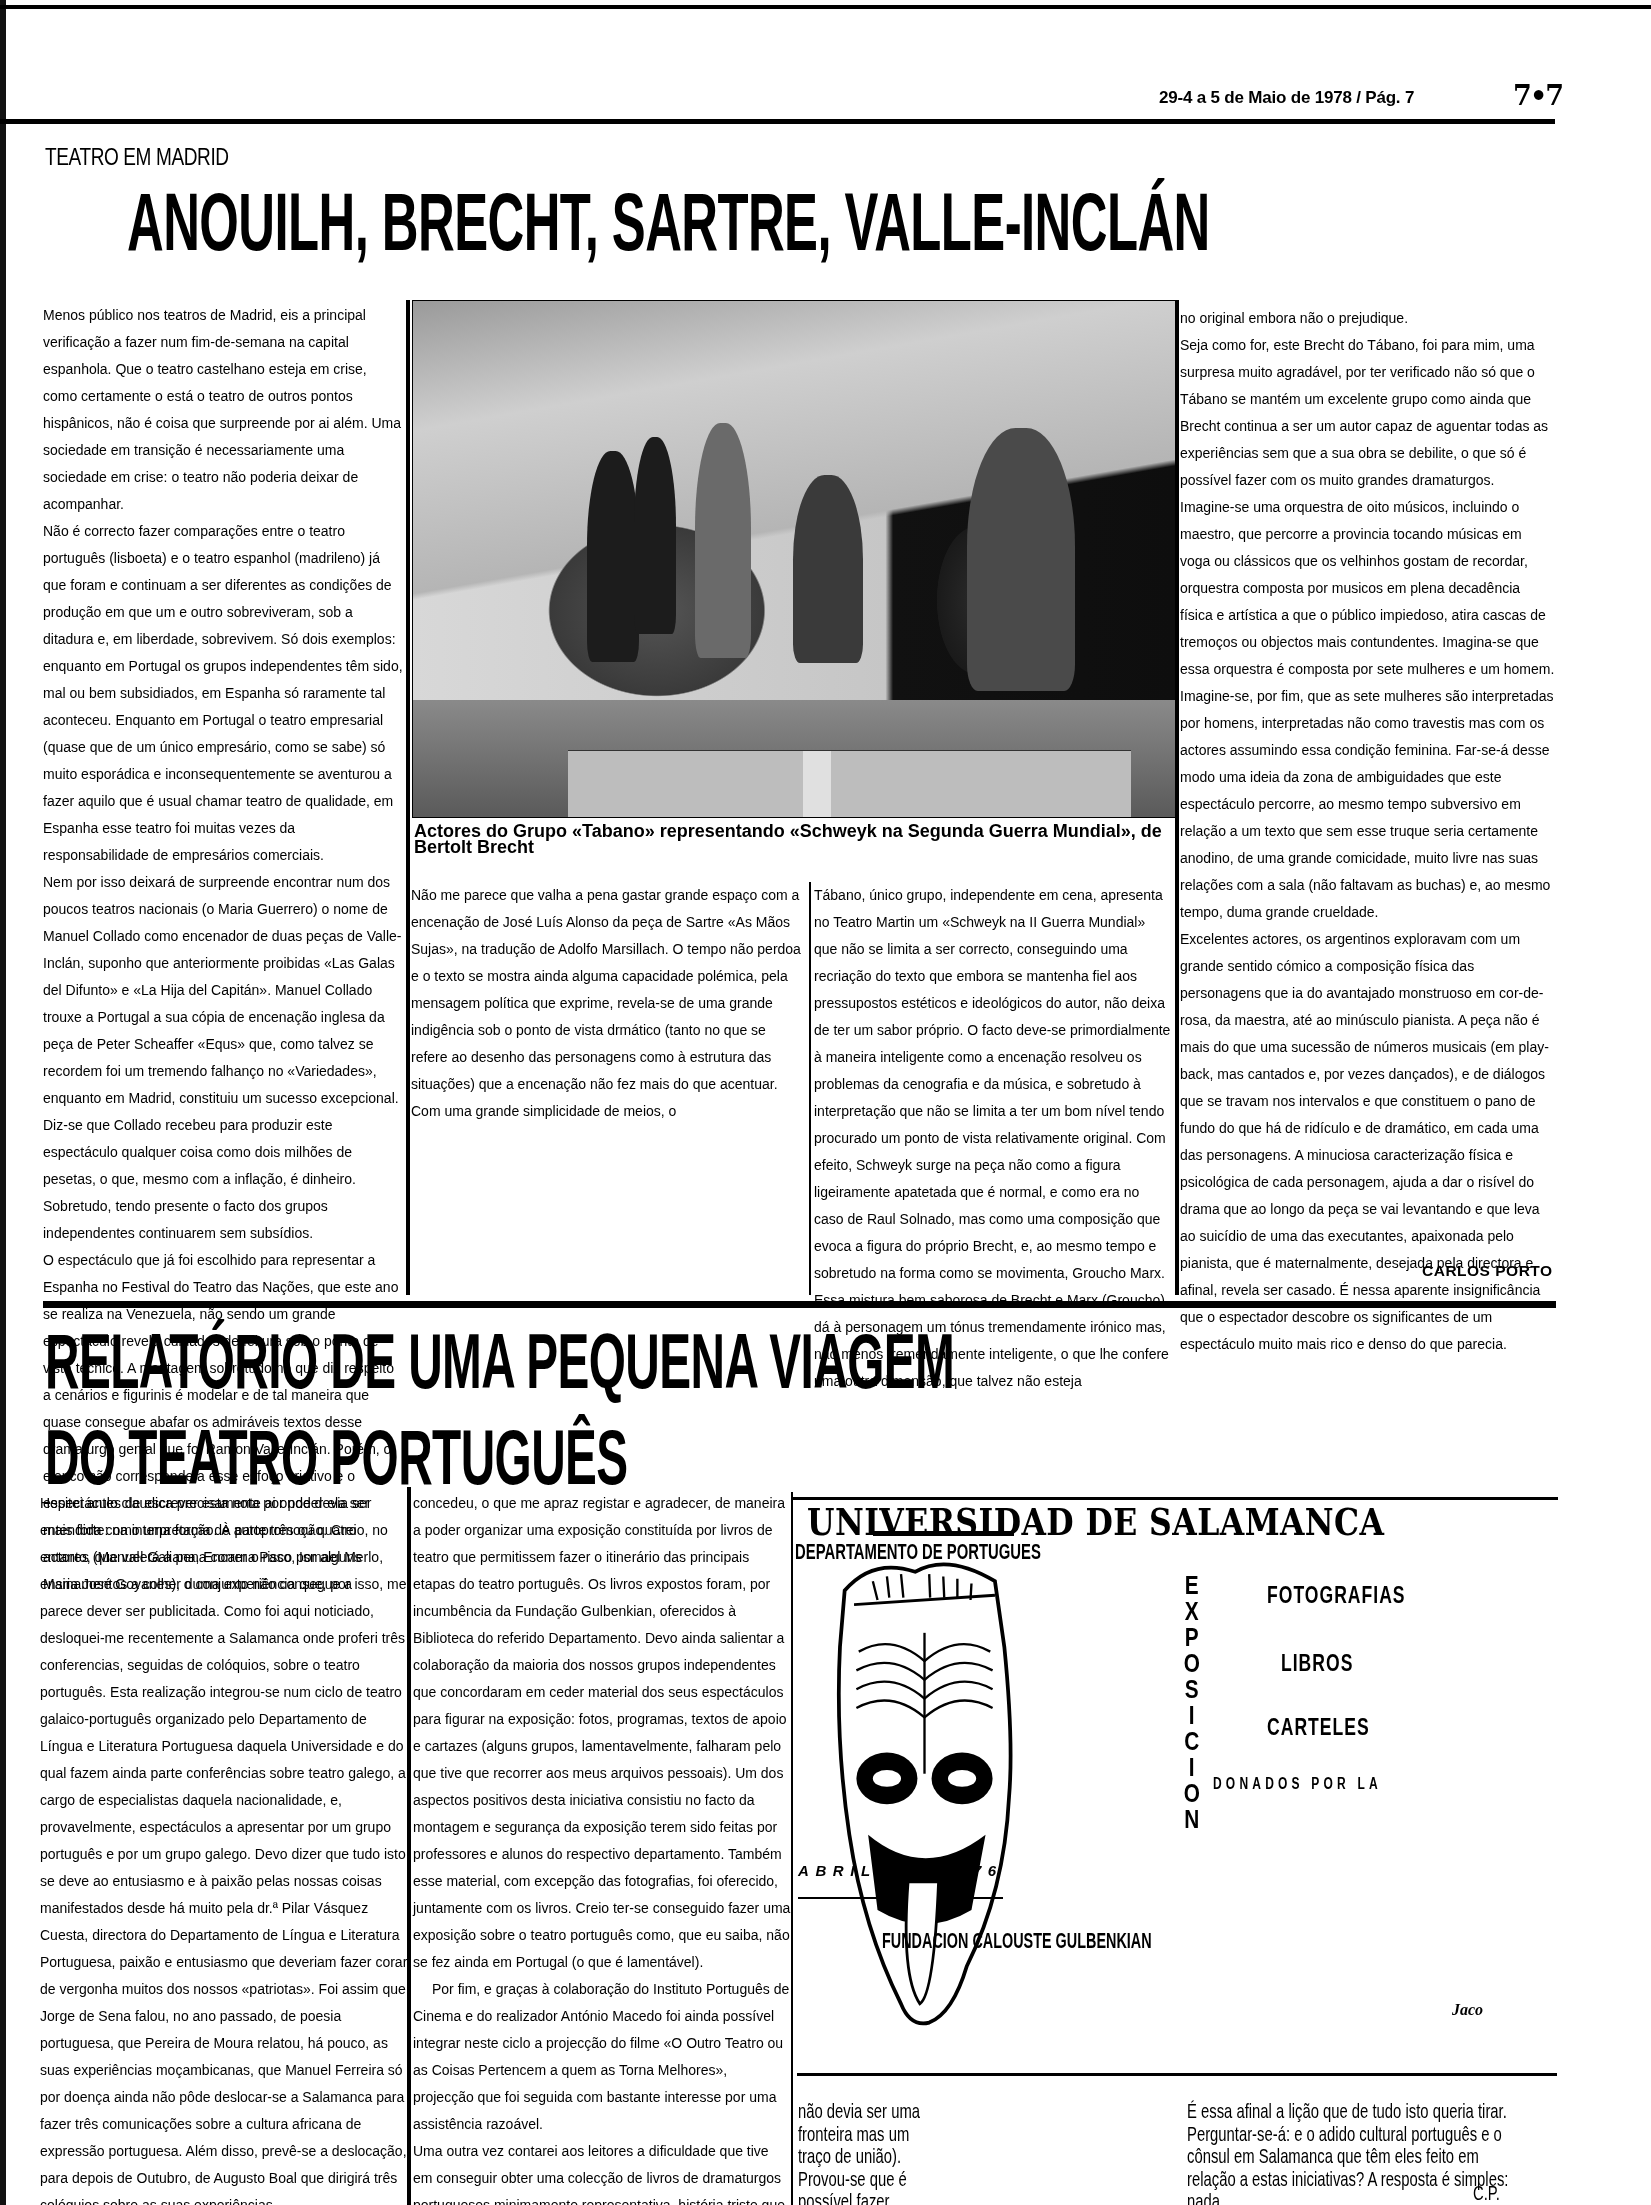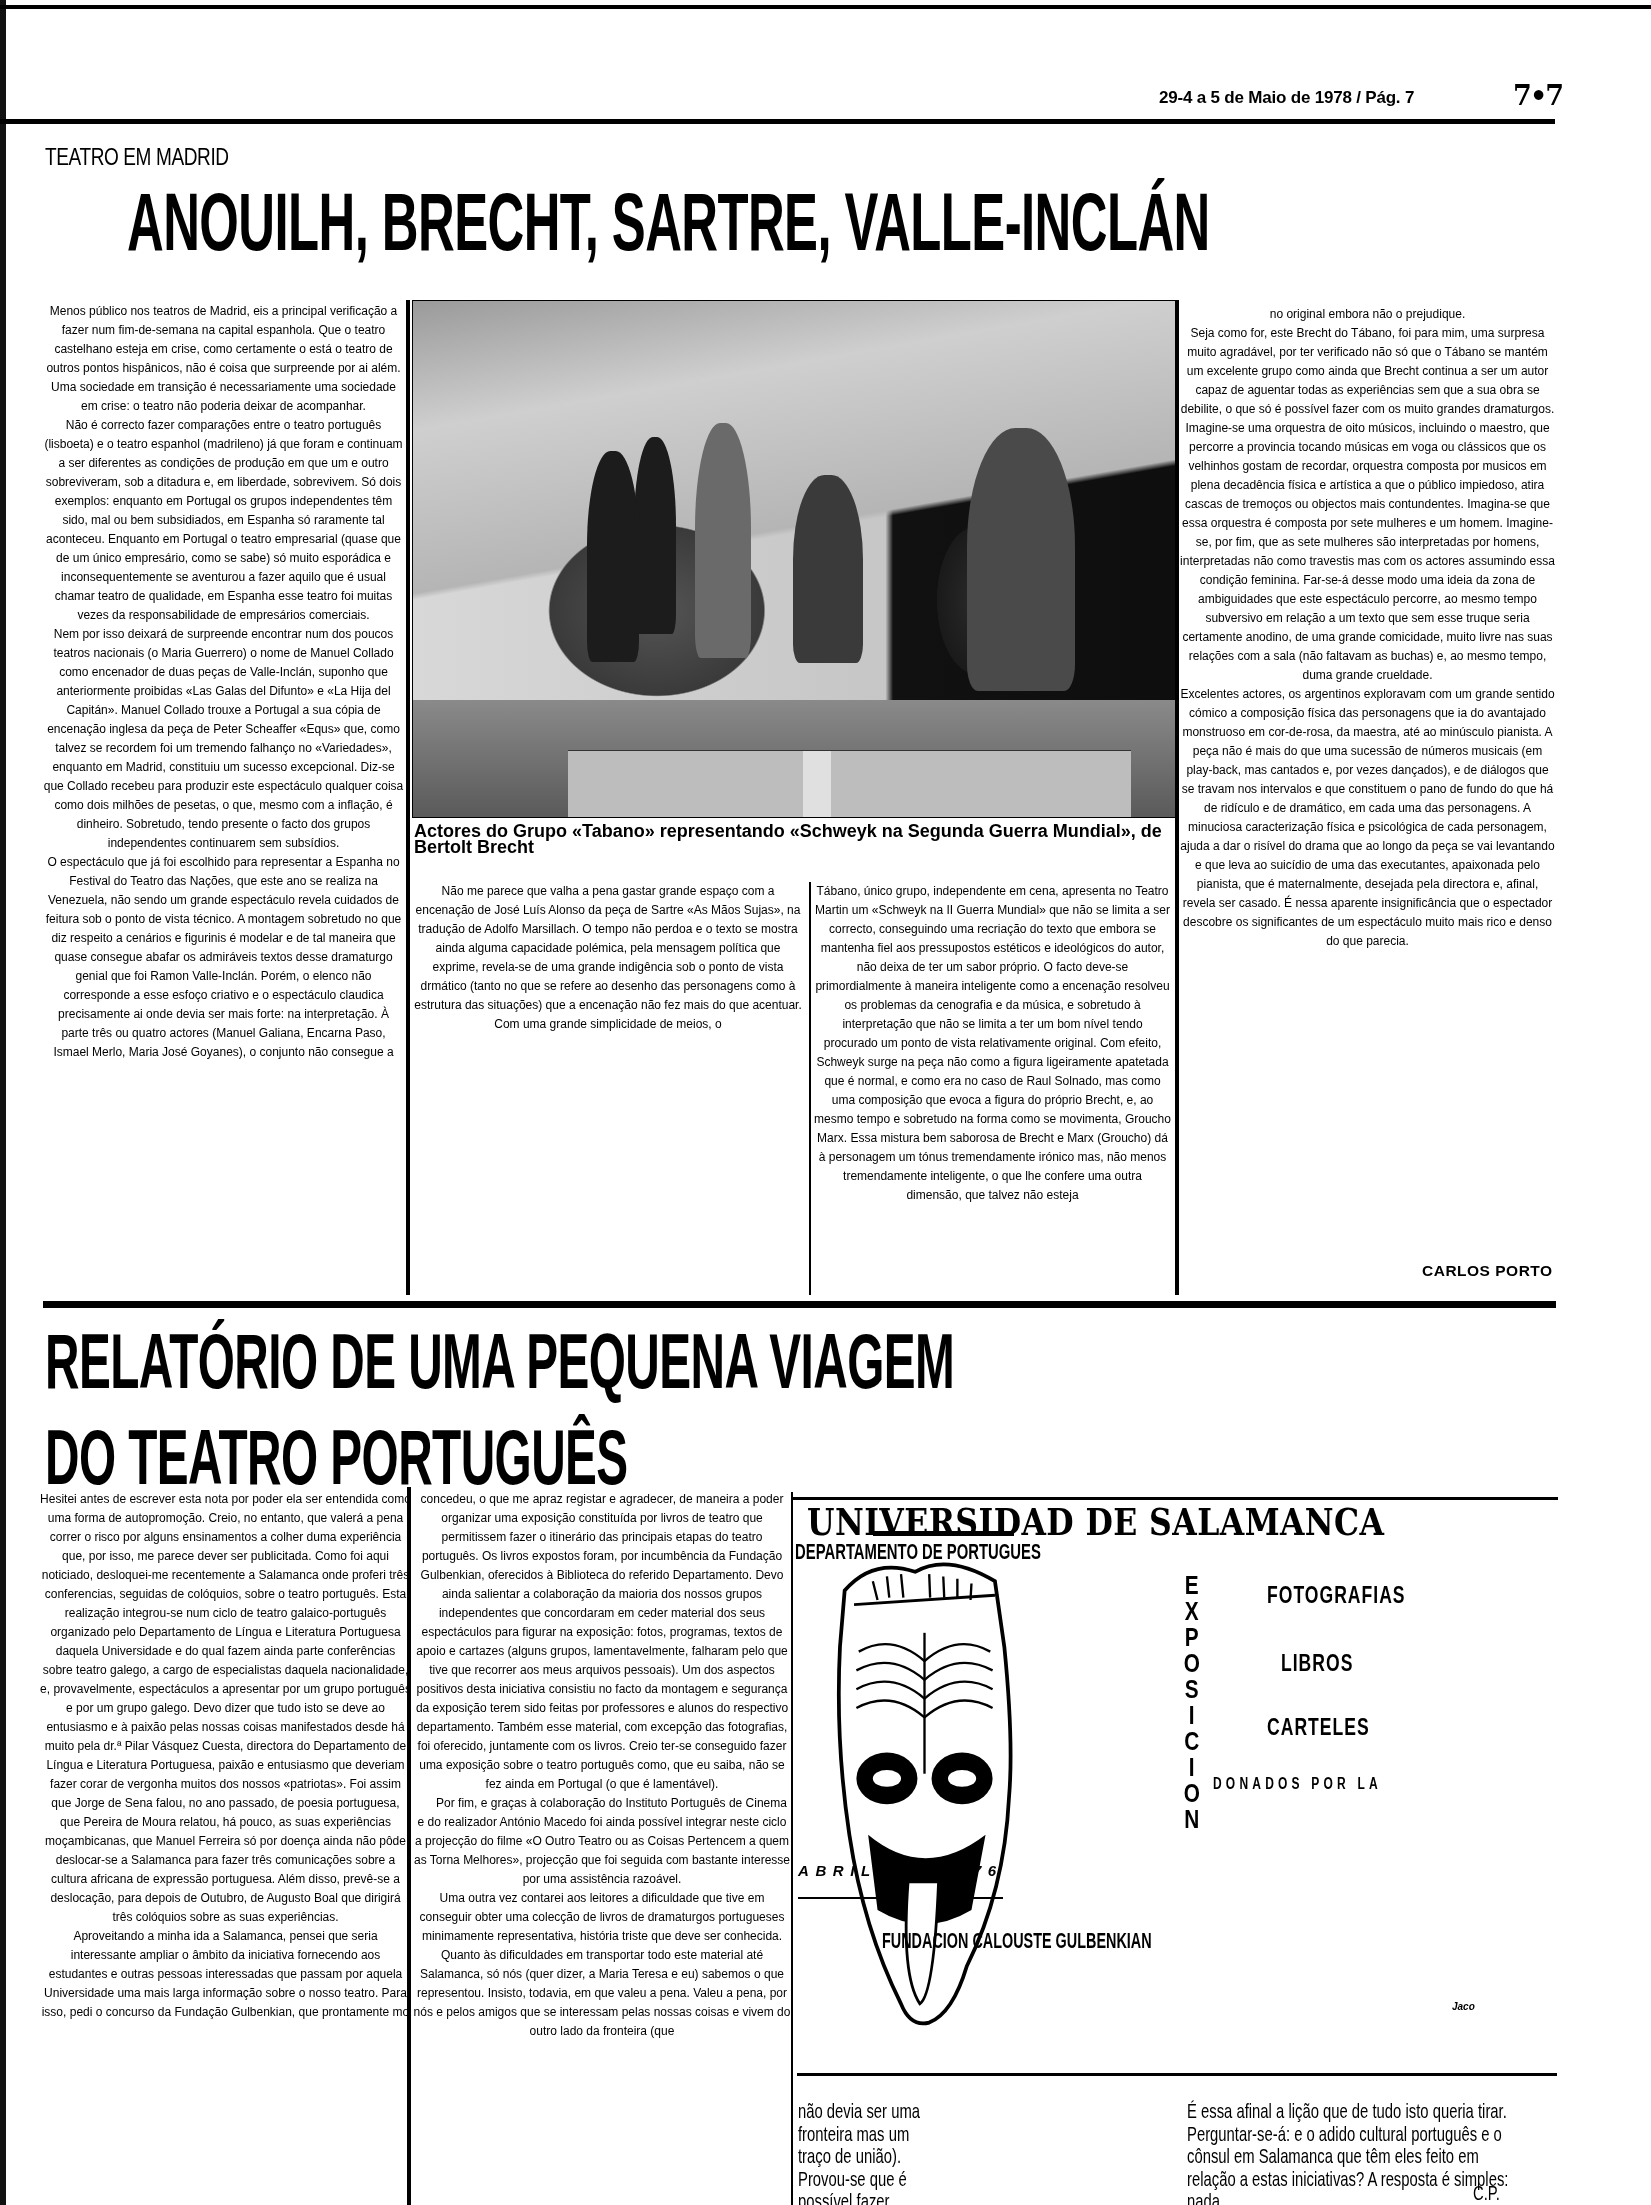--- a/index.html
+++ b/index.html
@@ -8,21 +8,21 @@
     font-family: "Liberation Sans", "DejaVu Sans", sans-serif; color: #000;
   }
   .abs { position: absolute; }
   .left-edge { left: 0; top: 0; width: 5.6px; height: 2205px; background: #111; }
   .top-rule { left: 0; top: 4.7px; width: 1652px; height: 4.7px; background: #000; }
   .header-date { left: 1159px; top: 88px; font-size: 17px; font-weight: bold; letter-spacing: -0.2px; }
   .header-logo { left: 1513px; top: 80px; font-size: 27px; font-weight: bold; font-family: "DejaVu Serif", serif; letter-spacing: -1.9px; }
   .rule { background: #000; }
   .kicker { left: 45px; top: 143px; font-size: 24.4px; transform: scaleX(0.78); transform-origin: left top; letter-spacing: -0.5px; }
   .headline1 { left: 127px; top: 181px; font-size: 82px; font-weight: bold; line-height: 1; transform: scaleX(0.62); transform-origin: left top; letter-spacing: -0.9px; white-space: nowrap; }
-  .col { font-size: 12px; line-height: 19px; text-align: center; }
+  .col { font-size: 14px; line-height: 27px; text-align: left; }
   .col p { margin: 0; }
   .vrule { background: #000; width: 3.8px; }
   .photo {
     left: 412px; top: 300px; width: 762px; height: 516px;
     background:
       radial-gradient(ellipse 66px 122px at 74% 58%, #2a2a2a 0%, #1a1a1a 60%, transparent 61%),
       radial-gradient(ellipse 178px 141px at 32% 60%, #555 0%, #3a3a3a 60%, transparent 61%),
       linear-gradient(170deg, #9a9a9a 0%, #cfcfcf 20%, #b5b5b5 45%, transparent 46%),
       linear-gradient(90deg, #d8d8d8 0%, #c6c6c6 62%, #111 63%, #0e0e0e 100%);
     border: 0.9px solid #000;
@@ -36,21 +36,21 @@
   .headline2 { left: 45px; top: 1323px; font-size: 77px; font-weight: bold; line-height: 1.0; transform: scaleX(0.62); transform-origin: left top; letter-spacing: -0.9px; white-space: nowrap; }
   .poster-title { left: 807px; top: 1499px; font-family: "DejaVu Serif", "Liberation Serif", serif; font-size: 38px; font-weight: bold; letter-spacing: 0.5px; transform: scaleX(0.83); transform-origin: left top; white-space: nowrap; }
   .poster-underline { left: 873px; top: 1531px; width: 141px; height: 4.7px; background: #000; }
   .poster-dept { left: 795px; top: 1539px; font-size: 22.5px; font-weight: bold; transform: scaleX(0.66); transform-origin: left top; white-space: nowrap; }
   .poster-vertical { left: 1180px; top: 1572px; width: 23.5px; font-size: 26px; font-weight: bold; line-height: 26px; text-align: center; transform: scaleX(0.8); }
   .poster-item { font-size: 24.4px; font-weight: bold; transform: scaleX(0.72); transform-origin: left top; letter-spacing: 1.4px; white-space: nowrap; }
   .poster-small { font-size: 16px; font-weight: bold; letter-spacing: 5.6px; transform: scaleX(0.75); transform-origin: left top; white-space: nowrap; }
   .poster-fund { font-size: 22.5px; font-weight: bold; transform: scaleX(0.64); transform-origin: left top; white-space: nowrap; }
   .poster-date { font-size: 15px; font-style: italic; font-weight: bold; letter-spacing: 6.6px; border-bottom: 2.8px solid #000; padding-bottom: 18px; }
   .narrow { transform: scaleX(0.72); transform-origin: left top; white-space: nowrap; font-size: 20.6px; line-height: 22.5px; }
-  .signature { font-size: 10px; font-weight: bold; font-family: Liberation Sans, sans-serif; font-style: italic; }
+  .signature { font-size: 16px; font-weight: bold; font-family: Liberation Serif, serif; font-style: italic; }
 </style>
 </head>
 <body>
 
 <div class="abs left-edge"></div>
 <div class="abs top-rule"></div>
 
 <div class="abs header-date">29-4 a 5 de Maio de 1978 / Pág. 7</div>
 <div class="abs header-logo">7•7</div>
 <div class="abs rule" style="left:0; top:119px; width:1555px; height:4.7px;"></div>

